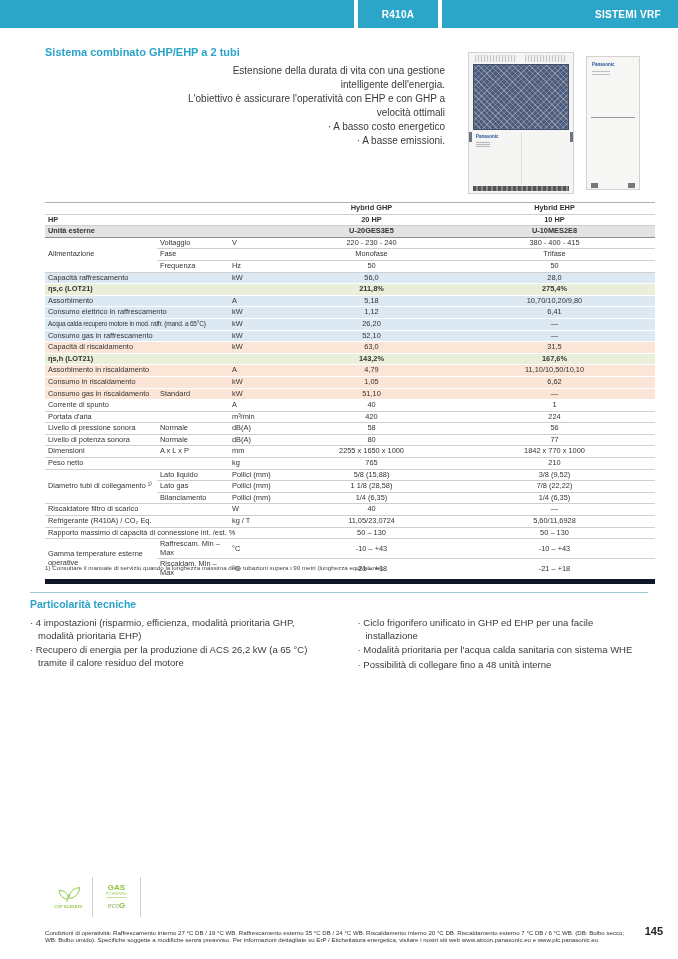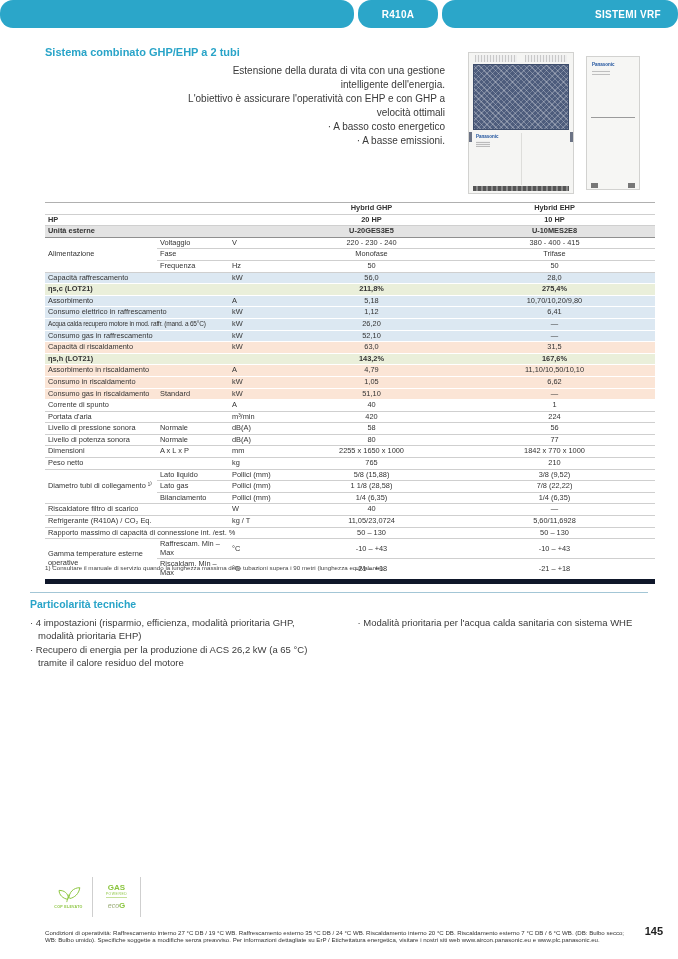--- a/index.html
+++ b/index.html
@@ -6,21 +6,21 @@
   html,body { width:678px; height:959px; }
   body {
     position:relative;
     background:#ffffff;
     font-family:"Liberation Sans", sans-serif;
     color:#3c3c3c;
     overflow:hidden;
   }
   
   .topband { position:absolute; top:0; left:0; width:678px; height:28px; display:flex; }
-  .topband .seg { background:#2ba6c9; height:28px; display:flex; align-items:center;border-radius:13px; }
+  .topband .seg { background:#2ba6c9; height:28px; display:flex; align-items:center; }
   .topband .seg1 { width:354px; }
   .topband .gap { width:4px; background:#ffffff; }
   .topband .seg2 { width:80px; justify-content:center; }
   .topband .seg3 { flex:1; justify-content:flex-end; padding-right:17px; }
   .topband .bandtxt { color:#ffffff; font-size:10px; font-weight:bold; letter-spacing:.3px; }
 
   
   .intro { position:absolute; left:45px; top:46px; width:400px; }
   .intro h2 { color:#29a4c8; font-size:11px; font-weight:bold; margin-bottom:6px; }
   .intro p { font-size:10px; line-height:14px; white-space:pre-line; color:#3a3a3a;text-align:right; }
@@ -349,21 +349,23 @@
 
 <div class="features-divider"></div>
 <div class="features">
   <h3>Particolarità tecniche</h3>
   <div class="cols">
     <ul>
         <li>4 impostazioni (risparmio, efficienza, modalità prioritaria GHP, modalità prioritaria EHP)</li>
         <li>Recupero di energia per la produzione di ACS 26,2 kW (a 65 °C) tramite il calore residuo del motore</li>
       </ul>
     <ul>
+        <li>Ciclo frigorifero unificato in GHP ed EHP per una facile installazione</li>
         <li>Modalità prioritaria per l'acqua calda sanitaria con sistema WHE</li>
+        <li>Possibilità di collegare fino a 48 unità interne</li>
       </ul>
   </div>
 </div>
 
 <div class="badges">
   <div class="badge">
     <svg width="28" height="18" viewBox="0 0 30 20">
       <path d="M14 16 C8 15 4 11 4 6 C10 6 13.5 9 14.8 15" fill="none" stroke="#8bc53f" stroke-width="1.1"></path>
       <path d="M15 15 C15 8 20 3 27 3 C26 10 21 14 16 15" fill="none" stroke="#8bc53f" stroke-width="1.1"></path>
       <path d="M12.5 19 C13.5 14 14.8 11.5 15 10.5" fill="none" stroke="#8bc53f" stroke-width="1"></path>

